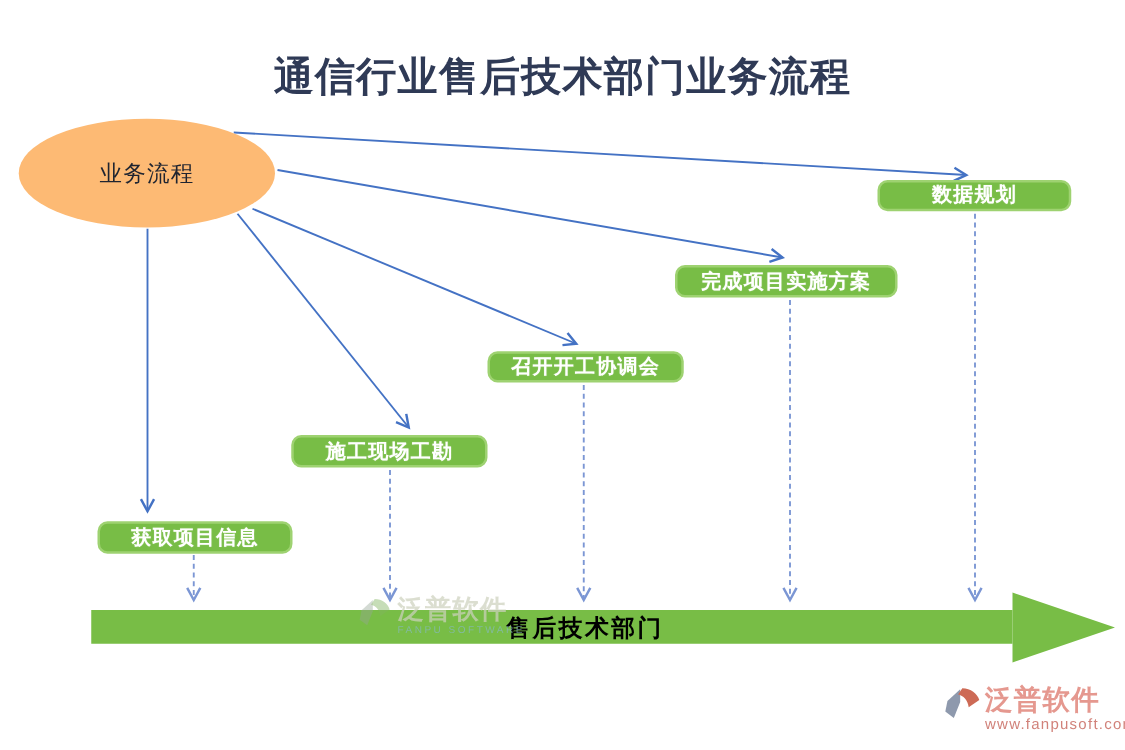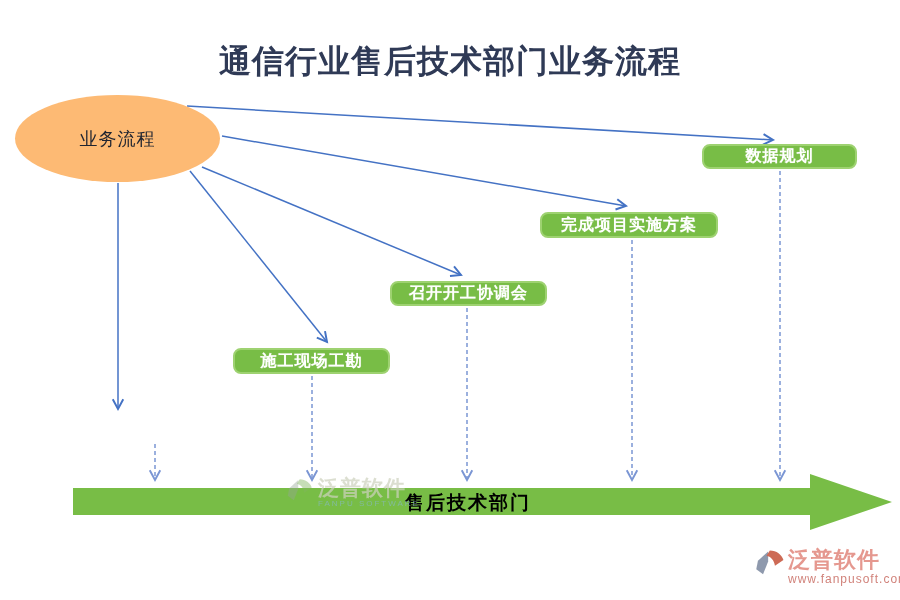--- a/index.html
+++ b/index.html
@@ -149,20 +149,21 @@
       <line x1="467" y1="308" x2="467" y2="480" marker-end="url(#ah-dash)"></line>
       <line x1="632" y1="240" x2="632" y2="480" marker-end="url(#ah-dash)"></line>
       <line x1="780" y1="171" x2="780" y2="480" marker-end="url(#ah-dash)"></line>
     </g>
   </svg>
 
   <div class="start-ellipse">
     <span>业务流程</span>
   </div>
 
+  <div class="flow-box box-1">获取项目信息</div>
   <div class="flow-box box-3">召开开工协调会</div>
   <div class="flow-box box-2">施工现场工勘</div>
   <div class="flow-box box-4">完成项目实施方案</div>
   <div class="flow-box box-5">数据规划</div>
 
   <div class="dept-bar"></div>
   <div class="dept-bar-head"></div>
   <div class="dept-bar-label">售后技术部门</div>
 
   <div class="watermark-center">

